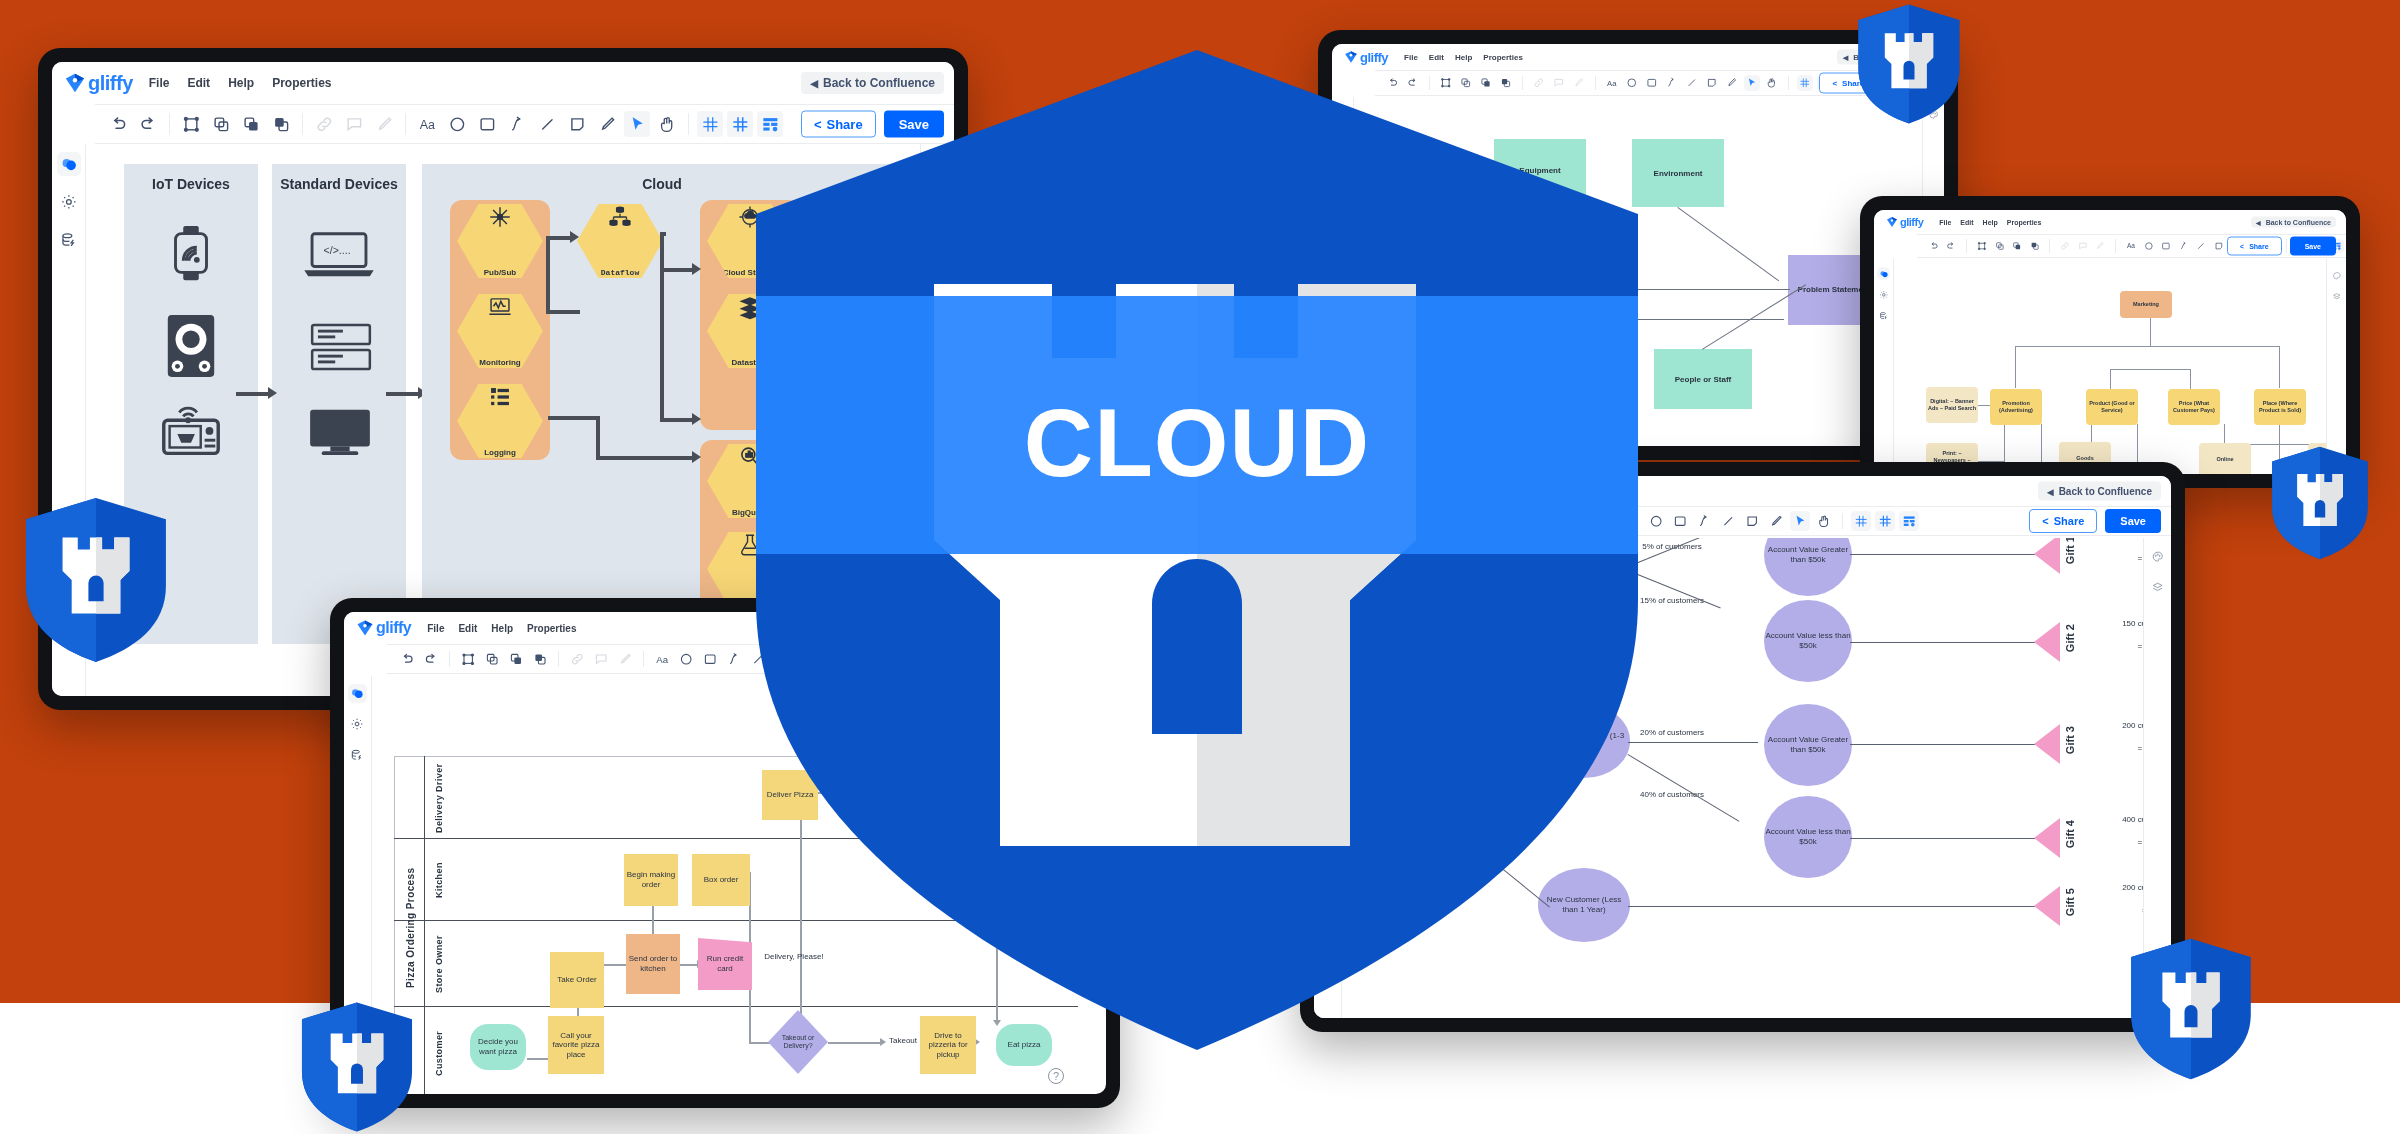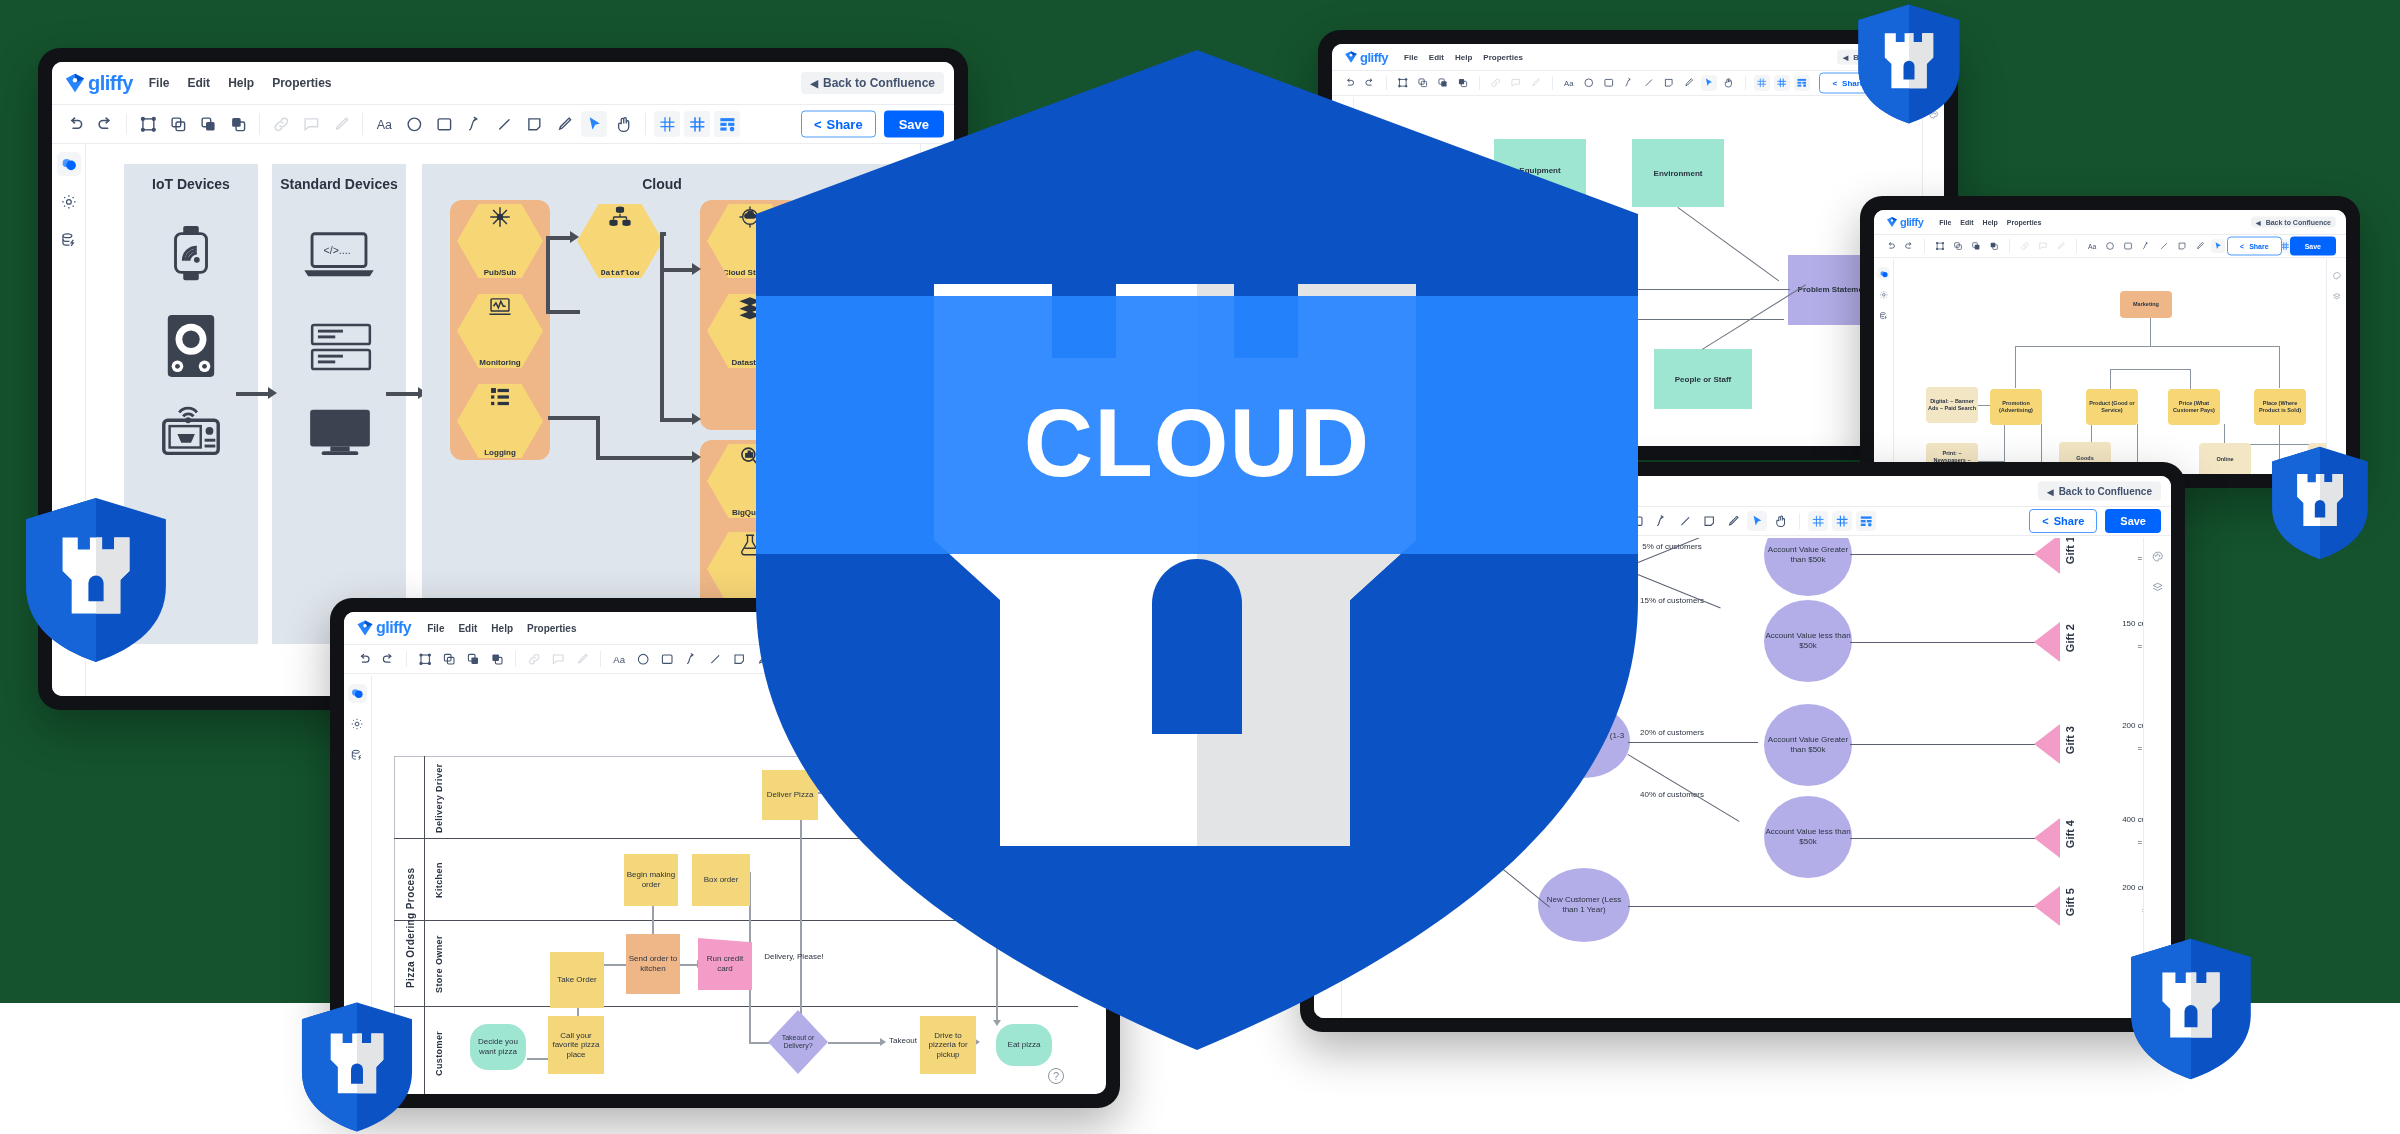--- a/index.html
+++ b/index.html
@@ -1,18 +1,18 @@
 <!DOCTYPE html>
 <html><head>
 <meta charset="utf-8">
 <style>
   * { box-sizing: border-box; margin:0; padding:0; }
   html,body { width:2400px; height:1134px; overflow:hidden; background:#ffffff;
     font-family:"Liberation Sans", sans-serif; }
-  #stage { position:relative; width:2400px; height:1003px; background:#14532d; }
+  #stage { position:relative; width:2400px; height:1003px; background:#c2410c; }
 
   
   .win { position:absolute; background:#111216; border-radius:22px; padding:14px;
          box-shadow:0 18px 46px rgba(0,0,0,.30); }
   .win .screen { position:relative; width:100%; height:100%; background:#fff;
          border-radius:10px; overflow:hidden; }
   .menubar { display:flex; align-items:center; height:var(--mbh,42px);
       padding-left:12px; background:#fff; position:relative; }
   .logo { display:flex; align-items:center; gap:2px; margin-right:16px; }
   .logo .mark { width:var(--lg,22px); height:var(--lg,22px); position:relative; }
@@ -21,21 +21,21 @@
       letter-spacing:-.5px; line-height:1; }
   .menu-item { font-size:var(--mf,12px); font-weight:bold; color:#3b4250;
       margin-right:var(--mm,18px); white-space:nowrap; }
   .back-btn { position:absolute; right:10px; top:50%; transform:translateY(-50%);
       background:#F1F2F4; border-radius:4px; padding:4px 9px;
       font-size:var(--mf,12px); font-weight:bold; color:#42526E; white-space:nowrap; }
   .back-btn .chev { margin-right:5px; font-size:.85em; }
 
   .toolbar { display:flex; align-items:center; height:var(--tbh,40px);
       border-top:1px solid #EBECF0; border-bottom:1px solid #EBECF0;
-      padding-left:8px; position:relative; background:#fff; }
+      padding-left:8px; position:relative; background:#fff;margin-left:43px; }
   .tbtn { width:var(--ib,26px); height:var(--ib,26px); display:flex;
       align-items:center; justify-content:center; margin:0 2px; border-radius:4px; }
   .tbtn svg { width:72%; height:72%; display:block; }
   .tbtn.active { background:#F4F5F7; }
   .tsep { width:1px; height:60%; background:#EBECF0; margin:0 6px; }
   .tbtn.dim { opacity:.35; }
   .tb-right { position:absolute; right:10px; top:50%; transform:translateY(-50%);
       display:flex; align-items:center; gap:8px; }
   .share-btn { border:1px solid #4C9AFF; border-radius:4px; color:#0065FF;
       font-weight:bold; font-size:var(--bf,13px); padding:5px 12px;

